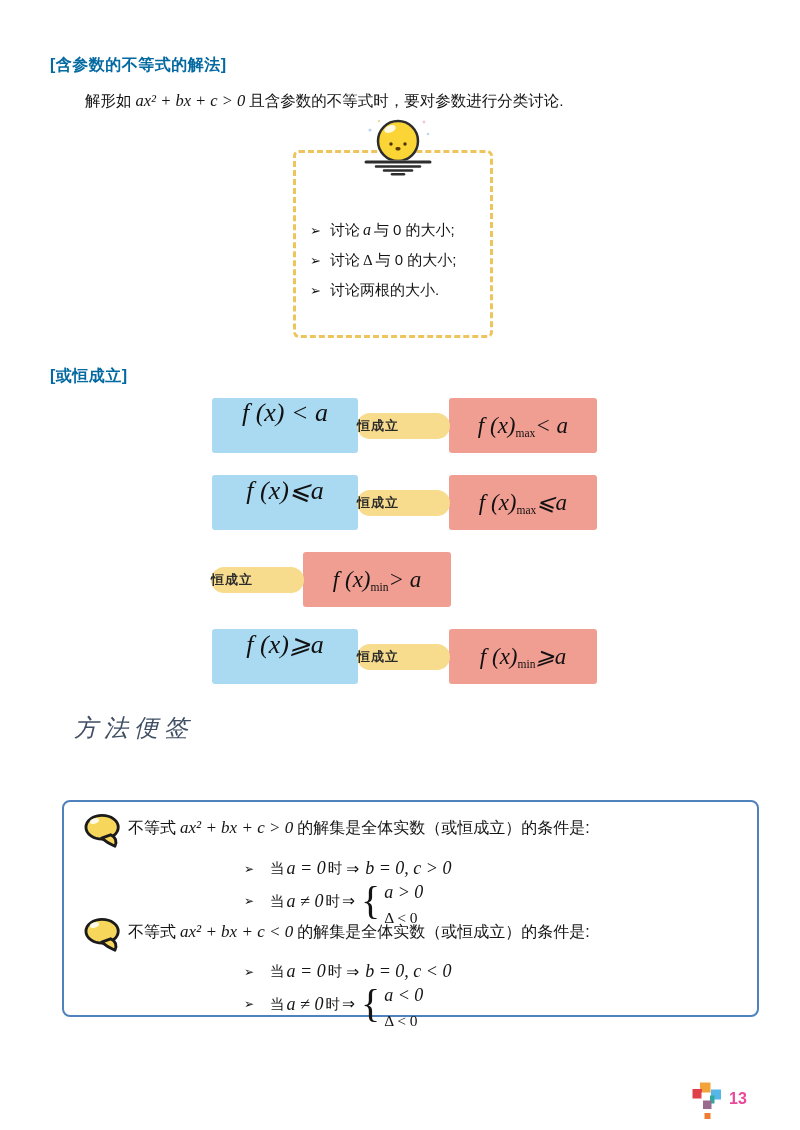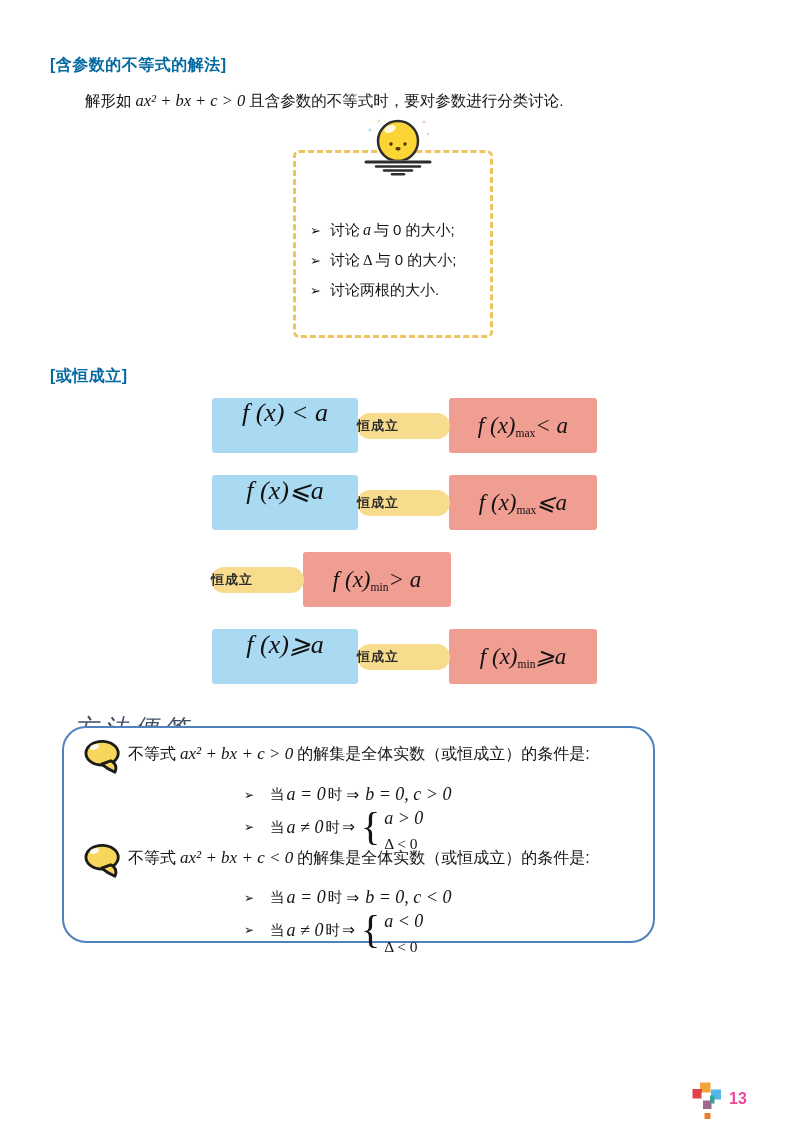--- a/index.html
+++ b/index.html
@@ -38,22 +38,22 @@
         display:flex;align-items:center;justify-content:flex-start;z-index:2;}
   .pill span{font-size:13px;font-weight:bold;color:#2b2b2b;letter-spacing:1px;}
   .rbox{width:148px;height:55px;background:var(--hold_right_bg,#f09d92);border-radius:3px;
         display:flex;align-items:center;justify-content:center;}
   .rbox .main,.rbox .tail{font-size:23px;}
   .rbox .subsc{font-size:11.5px;font-family:"Liberation Serif",serif;transform:translateY(7px);display:inline-block;}
 
   .method-heading{left:74px;top:712px;font-size:24px;font-style:italic;font-weight:500;
         letter-spacing:6px;color:var(--method_heading_text,#3f4e63);}
 
-  .method-box{left:62px;top:726px;width:593px;height:217px;border:2px solid var(--method_border,#4f81bd);
-        border-radius:24px;box-sizing:border-box;background:#fff;}
+  .method-box{left:62px;top:800px;width:697px;height:217px;border:2px solid var(--method_border,#4f81bd);
+        border-radius:8px;box-sizing:border-box;background:#fff;}
   .bubble{position:absolute;left:18px;width:44px;height:38px;}
   .intro{position:absolute;left:64px;font-size:16px;color:#141414;}
   .intro .mi{font-size:17px;margin:0 4px;}
   .cond{position:absolute;left:180px;font-size:14.5px;color:#141414;display:flex;align-items:center;}
   .cond .arrow-glyph{font-size:12px;margin-right:16px;}
   .cond .mi{font-size:18px;margin:8px 2px;}
   .cond .mu{font-size:15.5px;margin:0 2px;}
   .brace{font-family:"Liberation Serif",serif;font-size:40px;font-weight:400;line-height:40px;margin:0 2px 0 4px;}
   .stack{display:flex;flex-direction:column;justify-content:center;}
   .stack span{line-height:17px;font-size:15px;}

